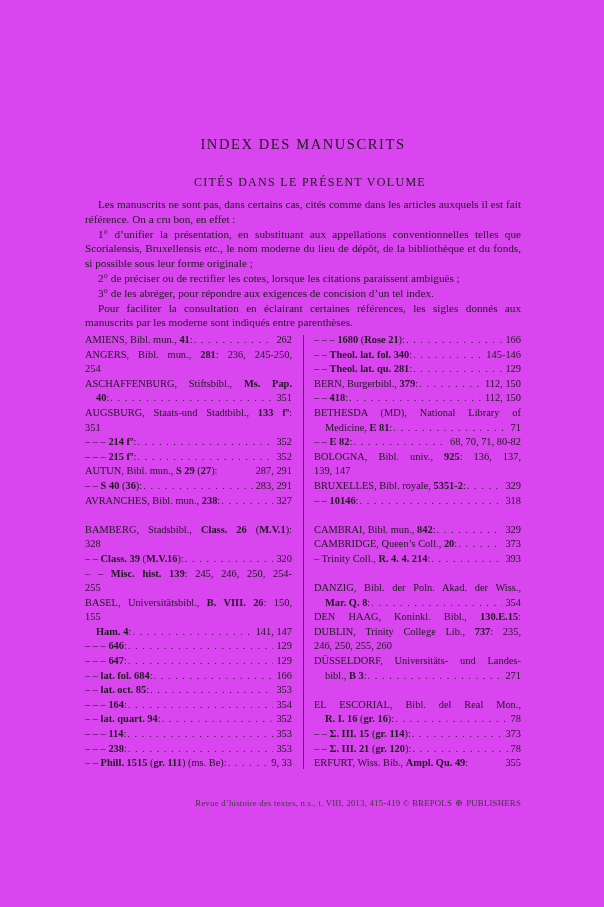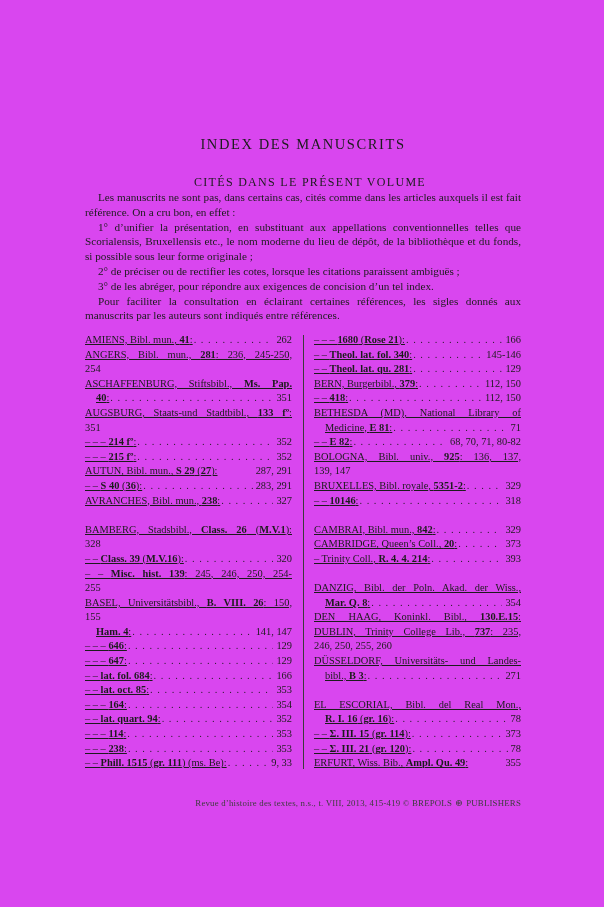--- a/index.html
+++ b/index.html
@@ -1,28 +1,28 @@
 <!DOCTYPE html>
 <html><head>
 <meta charset="utf-8">
 <style>
   html,body{margin:0;padding:0;background:#ffffff;}
   body{width:604px;height:907px;font-family:"Liberation Serif","DejaVu Serif",serif;color:#1c1c1c;overflow:hidden;}
   #sheet{position:relative;width:604px;height:907px;background:#d946ef;}
   .content{position:absolute;left:85px;width:436px;}
   #title{top:136px;text-align:center;font-size:14.5px;font-weight:normal;letter-spacing:1.6px;margin:0;}
   #subtitle{top:168px;text-align:center;font-size:12px;font-weight:normal;letter-spacing:1.3px;margin:7px;}
-  #intro{top:190px;}
+  #intro{top:197px;}
   #intro p{margin:0;text-align:justify;text-indent:13px;font-size:11.2px;line-height:14.8px;}
   #columns{top:333px;display:flex;}
   .col{width:207px;font-size:10.4px;line-height:14.6px;}
   .vrule{width:1px;background:#3a3a3a;margin:2px 10px 2px 11px;}
   .iline{display:flex;align-items:baseline;white-space:nowrap;height:14.6px;}
   .iline.ind{padding-left:11px;text-align:center;}
-  .iline .txt{flex:0 0 auto;text-decoration:underline;}
+  .iline .txt{flex:0 0 auto;}
   .iline .b{font-weight:bold;}
   .iline.j{display:block;text-align:justify;text-align-last:justify;white-space:normal;overflow:hidden;}
   .iline.r{display:block;text-align:left;}
   .dots{flex:1 1 0;min-width:4px;overflow:hidden;margin:0 3px 0 1px;}
   .dots::after{content:". . . . . . . . . . . . . . . . . . . . . . . . . . . . . . . . . . . . . . . . ";letter-spacing:1px;}
   .spacer{flex:1 1 0;}
   .pg{flex:0 0 auto;}
   #footer{top:797px;text-align:right;font-size:8.8px;color:#3d3d3d;letter-spacing:0.2px;}
   #footer span{display:inline;}
   #footer .mark{margin:0 3px;font-size:9.5px;}
@@ -34,21 +34,21 @@
 
   <h1 id="title" class="content">INDEX DES MANUSCRITS</h1>
 
   <h2 id="subtitle" class="content">CITÉS DANS LE PRÉSENT VOLUME</h2>
 
   <div id="intro" class="content">
     <p>Les manuscrits ne sont pas, dans certains cas, cités comme dans les articles auxquels il est fait référence. On a cru bon, en effet :</p>
     <p>1° d’unifier la présentation, en substituant aux appellations conventionnelles telles que Scorialensis, Bruxellensis etc., le nom moderne du lieu de dépôt, de la bibliothèque et du fonds, si possible sous leur forme originale ;</p>
     <p>2° de préciser ou de rectifier les cotes, lorsque les citations paraissent ambiguës ;</p>
     <p>3° de les abréger, pour répondre aux exigences de concision d’un tel index.</p>
-    <p>Pour faciliter la consultation en éclairant certaines références, les sigles donnés aux manuscrits par les auteurs sont indiqués entre références.</p>
+    <p>Pour faciliter la consultation en éclairant certaines références, les sigles donnés aux manuscrits par les moderne sont indiqués entre parenthèses.</p>
   </div>
 
   <div id="columns" class="content">
     <div class="col" id="col-left">
         <div class="iline l">
           <span class="txt"><span>AMIENS, Bibl. mun., </span><span class="b">41</span><span>: </span></span>
           <span class="dots"></span>
           <span class="pg">262</span>
         </div>
         <div class="iline j"><span class="txt"><span>ANGERS, Bibl. mun., </span><span class="b">281</span><span>: 236, 245-250,</span></span></div>

